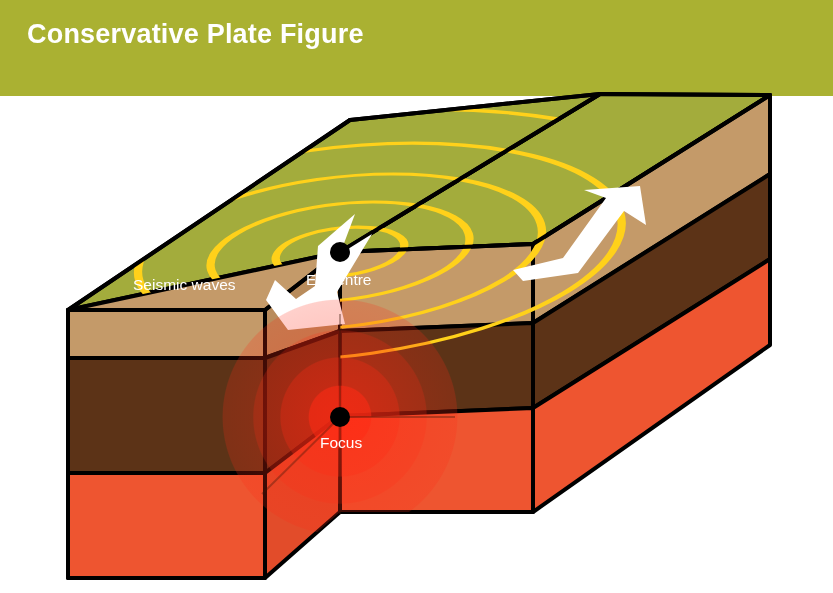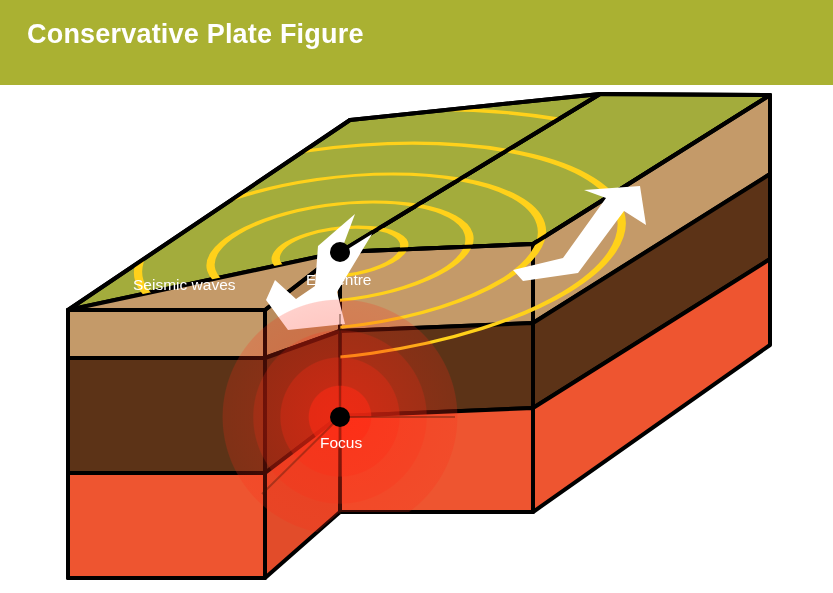--- a/index.html
+++ b/index.html
@@ -18,21 +18,21 @@
     position: relative;
     width: 833px;
     height: 593px;
     background: #ffffff;
   }
   #header-bar {
     position: absolute;
     left: 0;
     top: 0;
     width: 833px;
-    height: 85px;
+    height: 96px;
     background: #aab132;
     box-sizing: border-box;
   }
   #header-title {
     position: absolute;
     left: 27px;
     top: 19px;
     font-size: 27px;
     font-weight: bold;
     color: #ffffff;

